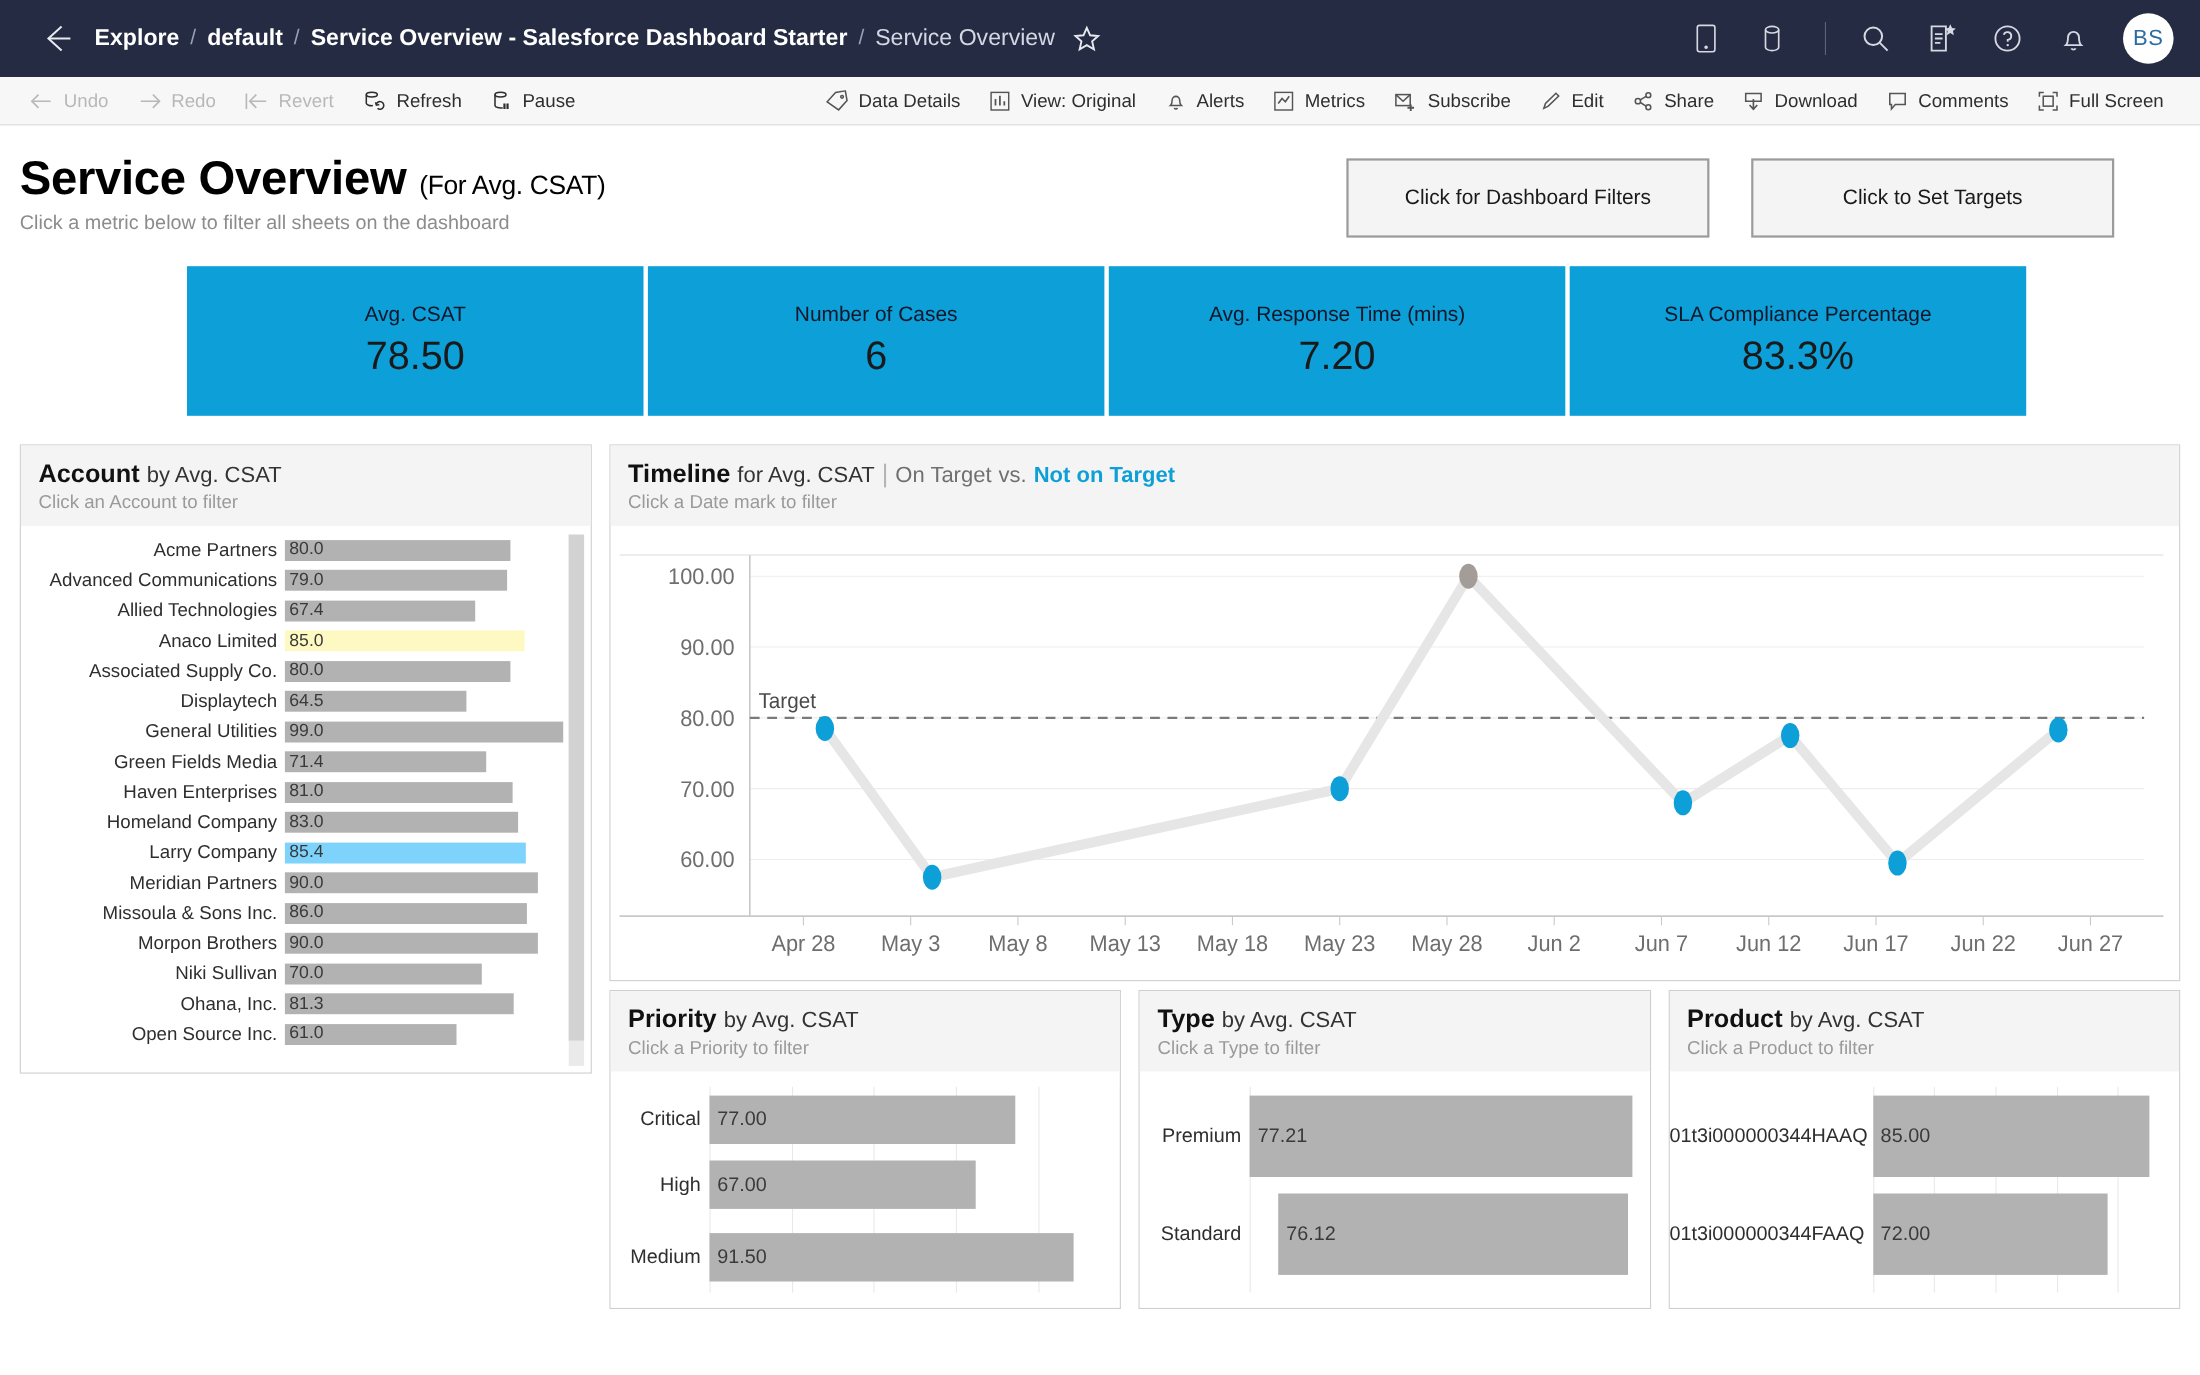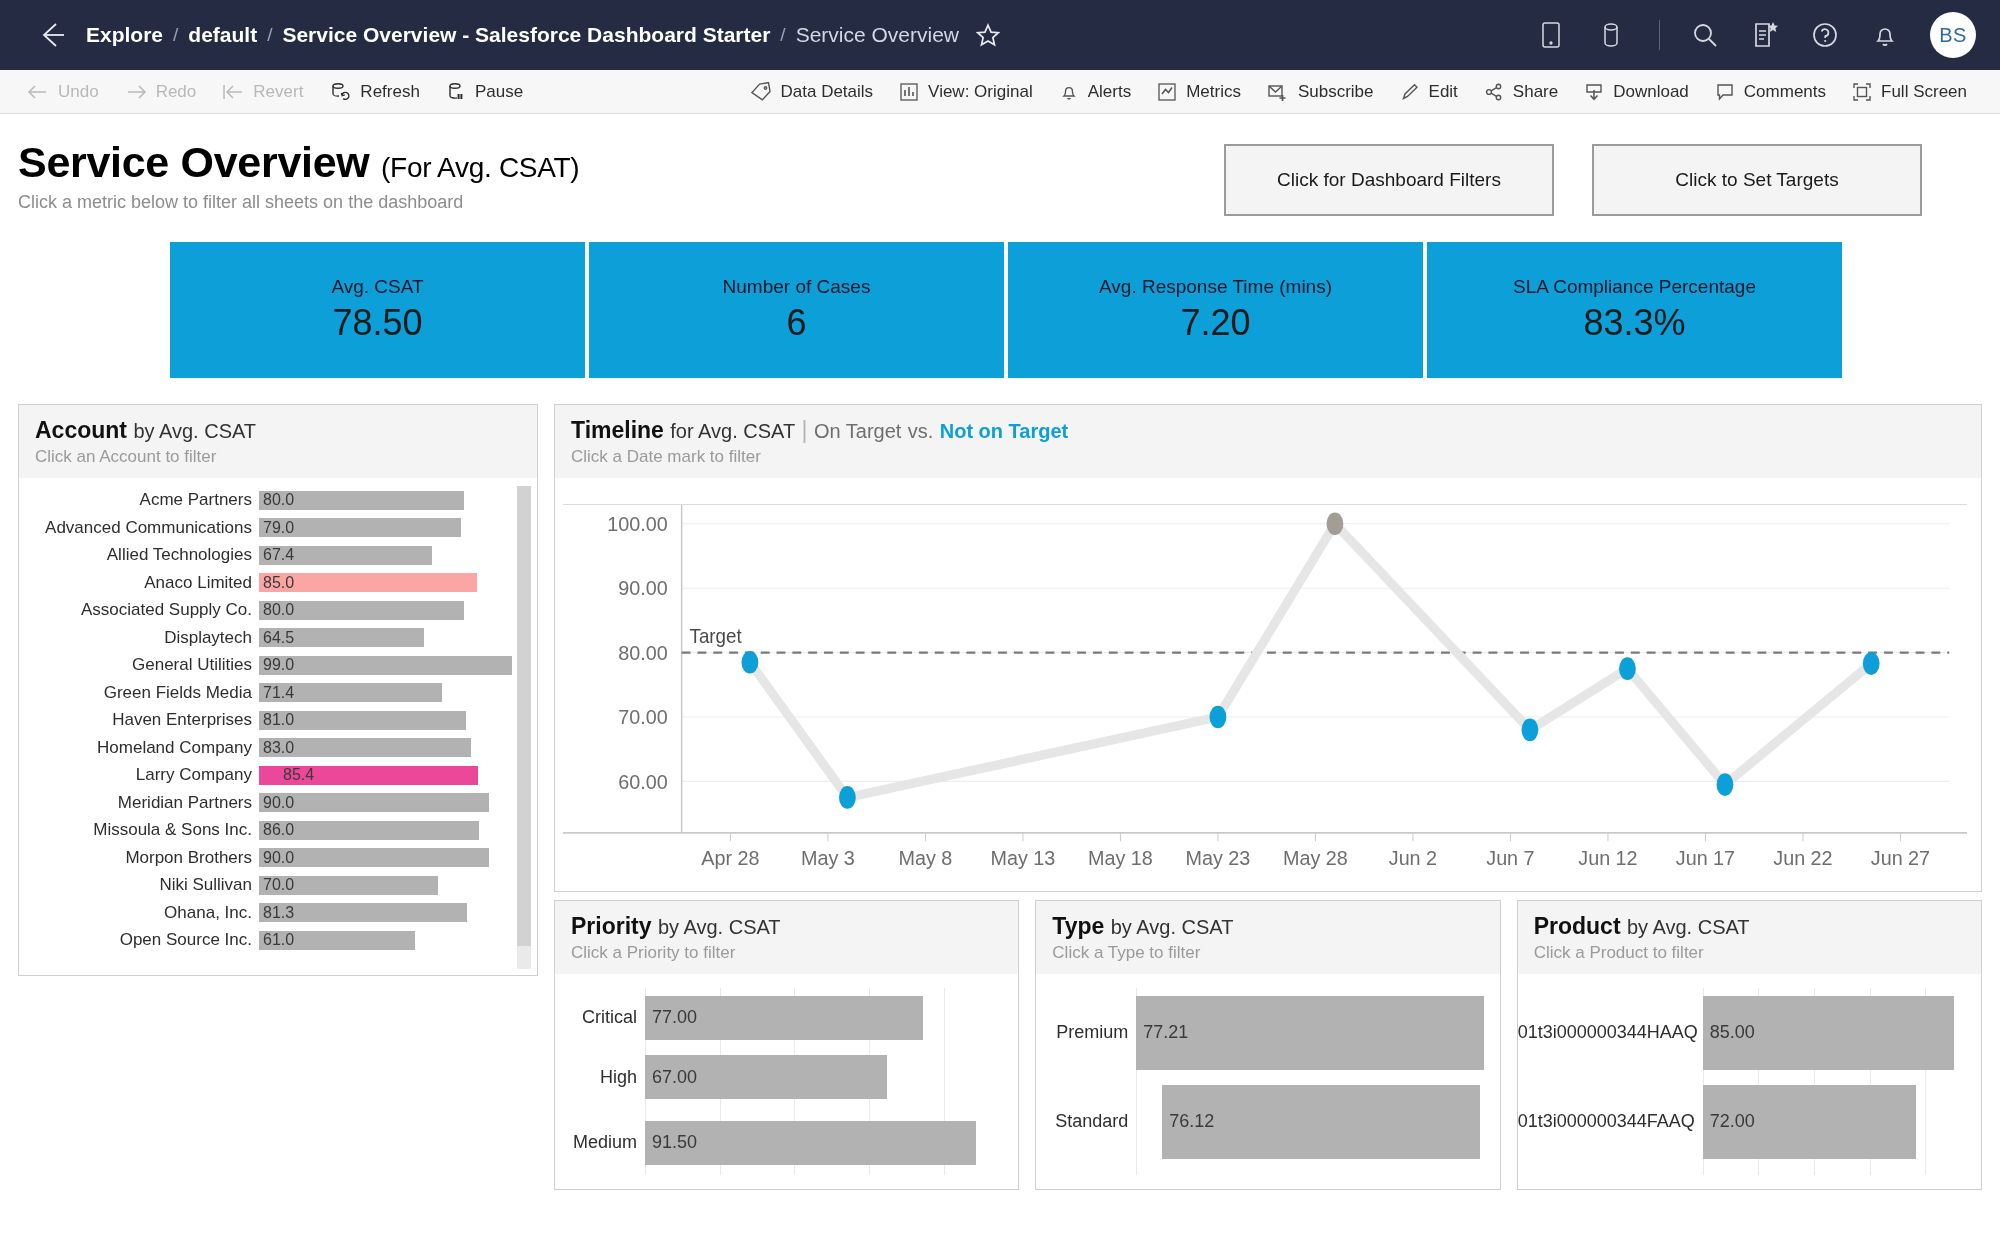--- a/index.html
+++ b/index.html
@@ -43,21 +43,21 @@
   .tb-item.disabled { color: #b8b8b8; cursor: default; }
   .tb-item svg { display: block; flex: 0 0 auto; }
   .tb-sep-space { flex: 1 1 auto; }
 
   
   .dash { padding: 0 18px; }
 
   .title-row { display: flex; align-items: flex-start; padding: 26px 0 0 0; }
   .title-block { padding-left: 0px; }
   h1.page-title { font-size: 43px; font-weight: 700; color: #000; line-height: 1.05; letter-spacing: -0.3px; }
-  h1.page-title .sub { font-size: 28px; font-weight: 400; }
+  h1.page-title .sub { font-size: 24px; font-weight: 400; }
   .page-sub { font-size: 18px; color: #8c8c8c; margin-top: 7px; }
   .title-buttons { margin-left: auto; display: flex; gap: 38px; margin-top: 4px; margin-right: 60px; }
   .big-btn {
     width: 330px; height: 72px; background: #f4f4f4; border: 2px solid #9b9b9b;
     display: flex; align-items: center; justify-content: center;
     font-size: 19px; color: #1a1a1a; cursor: pointer;
   }
 
   
   .kpi-row { display: flex; gap: 4px; margin-top: 26px; padding: 0 140px 0 152px; }
@@ -376,21 +376,21 @@
               <div class="acct-name">Allied Technologies</div>
               <div class="acct-bartrack">
                 <div class="acct-bar" style="width: 67.4%; background: rgb(178, 178, 178);">
                   <span class="acct-val">67.4</span>
                 </div>
               </div>
             </div>
             <div class="acct-row">
               <div class="acct-name">Anaco Limited</div>
               <div class="acct-bartrack">
-                <div class="acct-bar" style="width: 85%; background: #fca5a5;">
+                <div class="acct-bar" style="width: 85%; background: #fef9c3;">
                   <span class="acct-val">85.0</span>
                 </div>
               </div>
             </div>
             <div class="acct-row">
               <div class="acct-name">Associated Supply Co.</div>
               <div class="acct-bartrack">
                 <div class="acct-bar" style="width: 80%; background: rgb(178, 178, 178);">
                   <span class="acct-val">80.0</span>
                 </div>
@@ -432,21 +432,21 @@
               <div class="acct-name">Homeland Company</div>
               <div class="acct-bartrack">
                 <div class="acct-bar" style="width: 83%; background: rgb(178, 178, 178);">
                   <span class="acct-val">83.0</span>
                 </div>
               </div>
             </div>
             <div class="acct-row">
               <div class="acct-name">Larry Company</div>
               <div class="acct-bartrack">
-                <div class="acct-bar" style="width: 85.4%; background: #ec4899; padding-left: 20px;">
+                <div class="acct-bar" style="width: 85.4%; background: #7dd3fc;">
                   <span class="acct-val">85.4</span>
                 </div>
               </div>
             </div>
             <div class="acct-row">
               <div class="acct-name">Meridian Partners</div>
               <div class="acct-bartrack">
                 <div class="acct-bar" style="width: 90%; background: rgb(178, 178, 178);">
                   <span class="acct-val">90.0</span>
                 </div>

